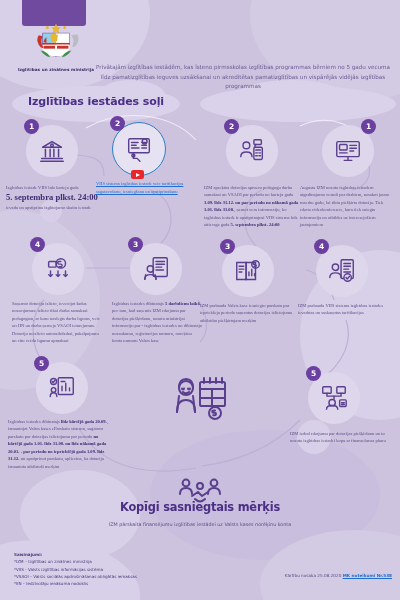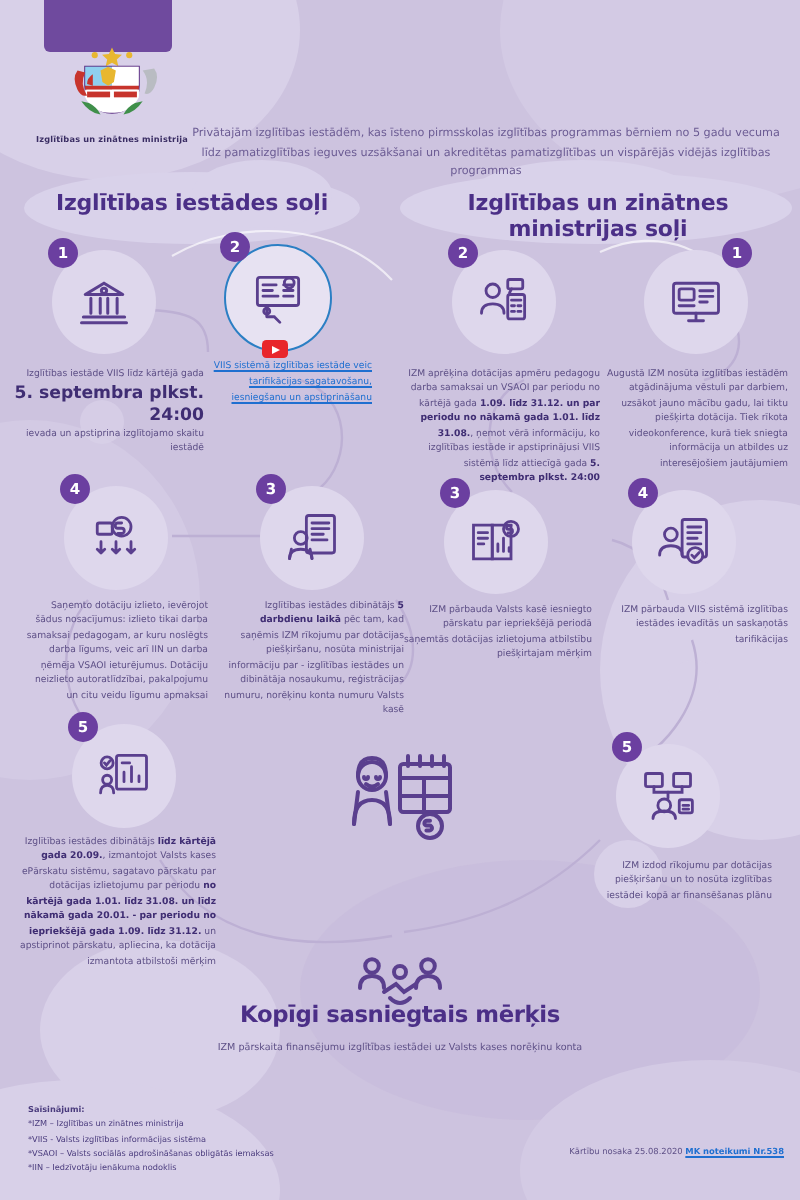--- a/index.html
+++ b/index.html
@@ -53,21 +53,21 @@
   .node.ring .disc{background:#e7e2f2;border:1.6px solid #2b7fc4;}
   .node .badge{
     position:absolute;left:-2px;top:-6px;width:15px;height:15px;border-radius:50%;
     background:#6b3fa0;color:#fff;font-size:7.5px;font-weight:700;
     display:flex;align-items:center;justify-content:center;z-index:4;
   }
   .node.badge-right .badge{left:auto;right:-2px;}
   .node svg{width:30px;height:30px;display:block;}
 
   
-  .txt{position:absolute;text-align:right;font-size:4.6px;line-height:1.62;color:#5d4f86;}
+  .txt{position:absolute;text-align:left;font-size:4.6px;line-height:1.62;color:#5d4f86;font-family:Liberation Serif, serif;}
   .txt b{font-weight:700;color:#3f2d73;}
   .txt .big{display:block;font-size:8.6px;line-height:1.18;font-weight:700;color:#3f2d73;margin:1px 0;}
   .linktxt{color:#1f6fd0;text-decoration:underline;font-size:4.6px;line-height:1.7;}
 
   
   .yt{position:absolute;width:13px;height:9px;background:#e8262b;border-radius:2.2px;
       display:flex;align-items:center;justify-content:center;z-index:5;}
   .yt:after{content:"";border-left:4px solid #fff;border-top:2.4px solid transparent;border-bottom:2.4px solid transparent;margin-left:1px;}
 
   
@@ -157,21 +157,20 @@
       <path d="M40 18 q4 5 1 12 q3 1 5-3 q3-6 0-10z" fill="#b9bcc2"></path>
       <path d="M8 34 q4 6 10 7 q-2-4-6-6z" fill="#3f8f4a"></path>
       <path d="M40 34 q-4 6-10 7 q2-4 6-6z" fill="#3f8f4a"></path>
     </svg>
     <div class="logo-cap">Izglītības un zinātnes ministrija</div>
   </div>
 
   <div class="subtitle">Privātajām izglītības iestādēm, kas īsteno pirmsskolas izglītības programmas bērniem no 5 gadu vecuma līdz pamatizglītības ieguves uzsākšanai un akreditētas pamatizglītības un vispārējās vidējās izglītības programmas</div>
 
   <div class="banner" id="banner-left">Izglītības iestādes soļi</div>
-  <div class="banner" id="banner-right">Izglītības un zinātnes ministrijas soļi</div>
 
   <div class="node" style="left:26px;top:125px;">
     <div class="badge">1</div>
     <div class="disc">
       <svg viewBox="0 0 32 32" fill="none" stroke="#5a3f8e" stroke-width="1.6" stroke-linecap="round">
         <path d="M6 12 L16 6 L26 12"></path>
           <path d="M7 12 h18"></path>
         <path d="M9 14 v8 M14 14 v8 M18 14 v8 M23 14 v8"></path>
         <path d="M5 24 h22 M4 27 h24"></path>
           <circle cx="16" cy="10" r="1.4"></circle>

